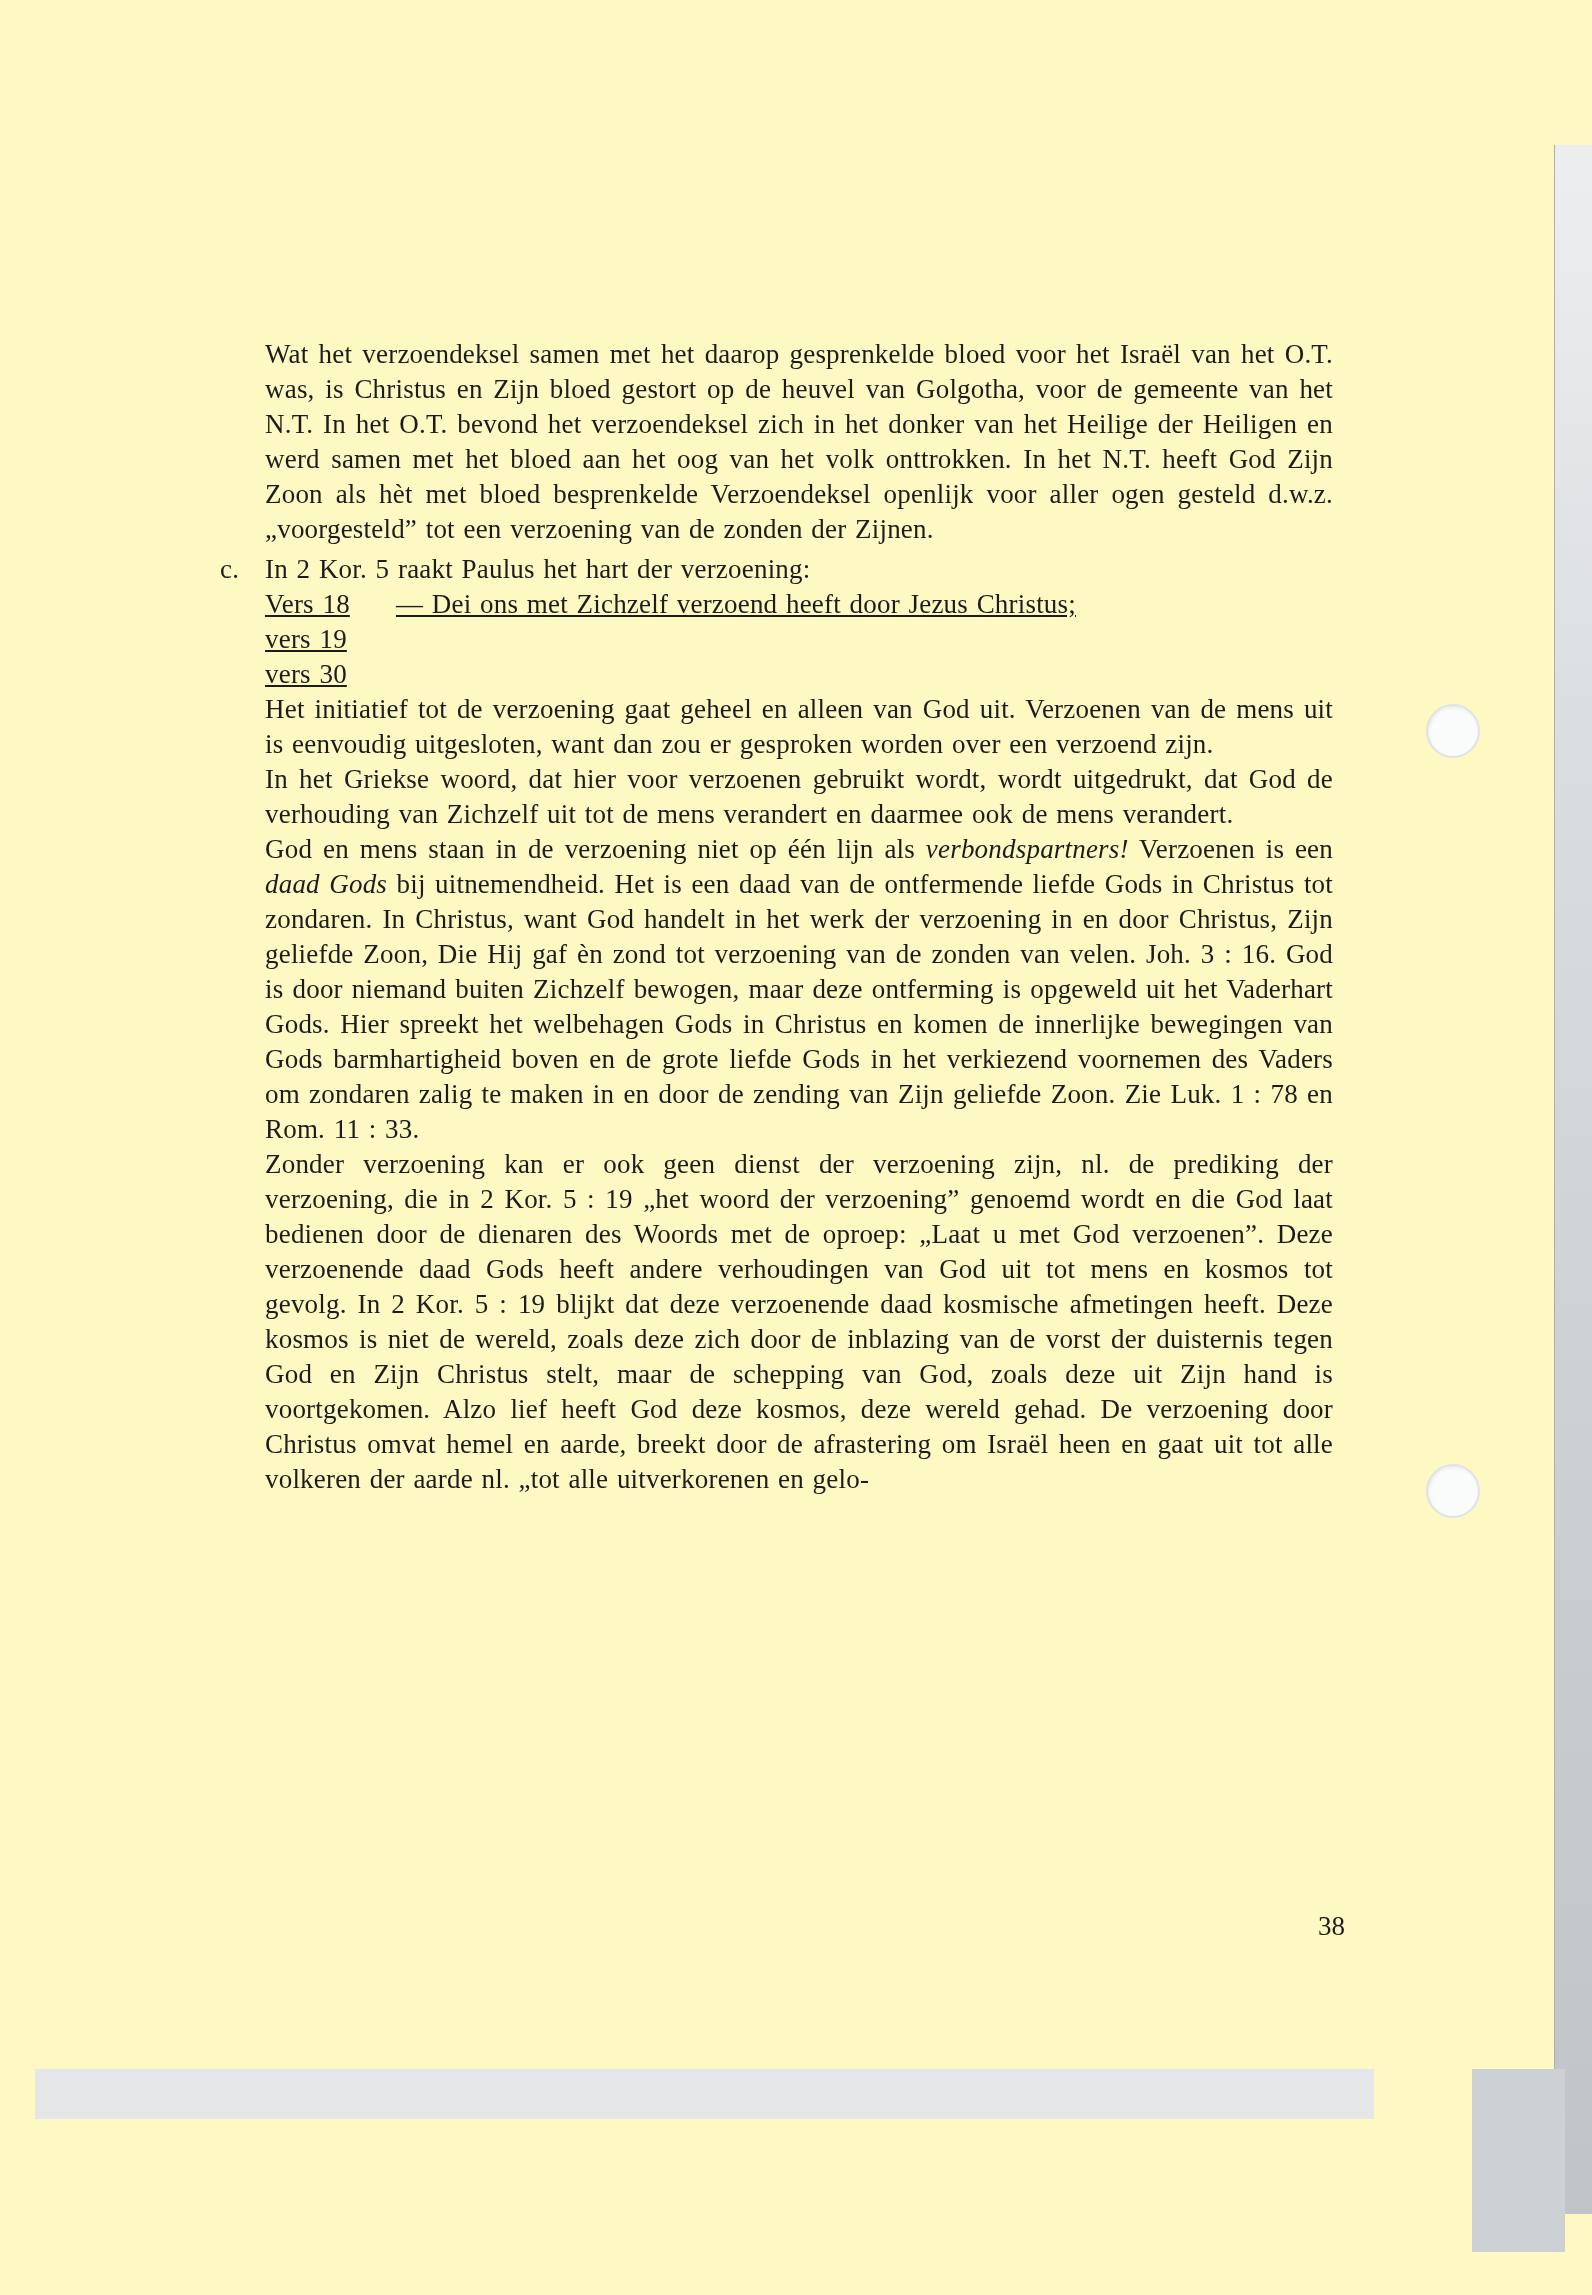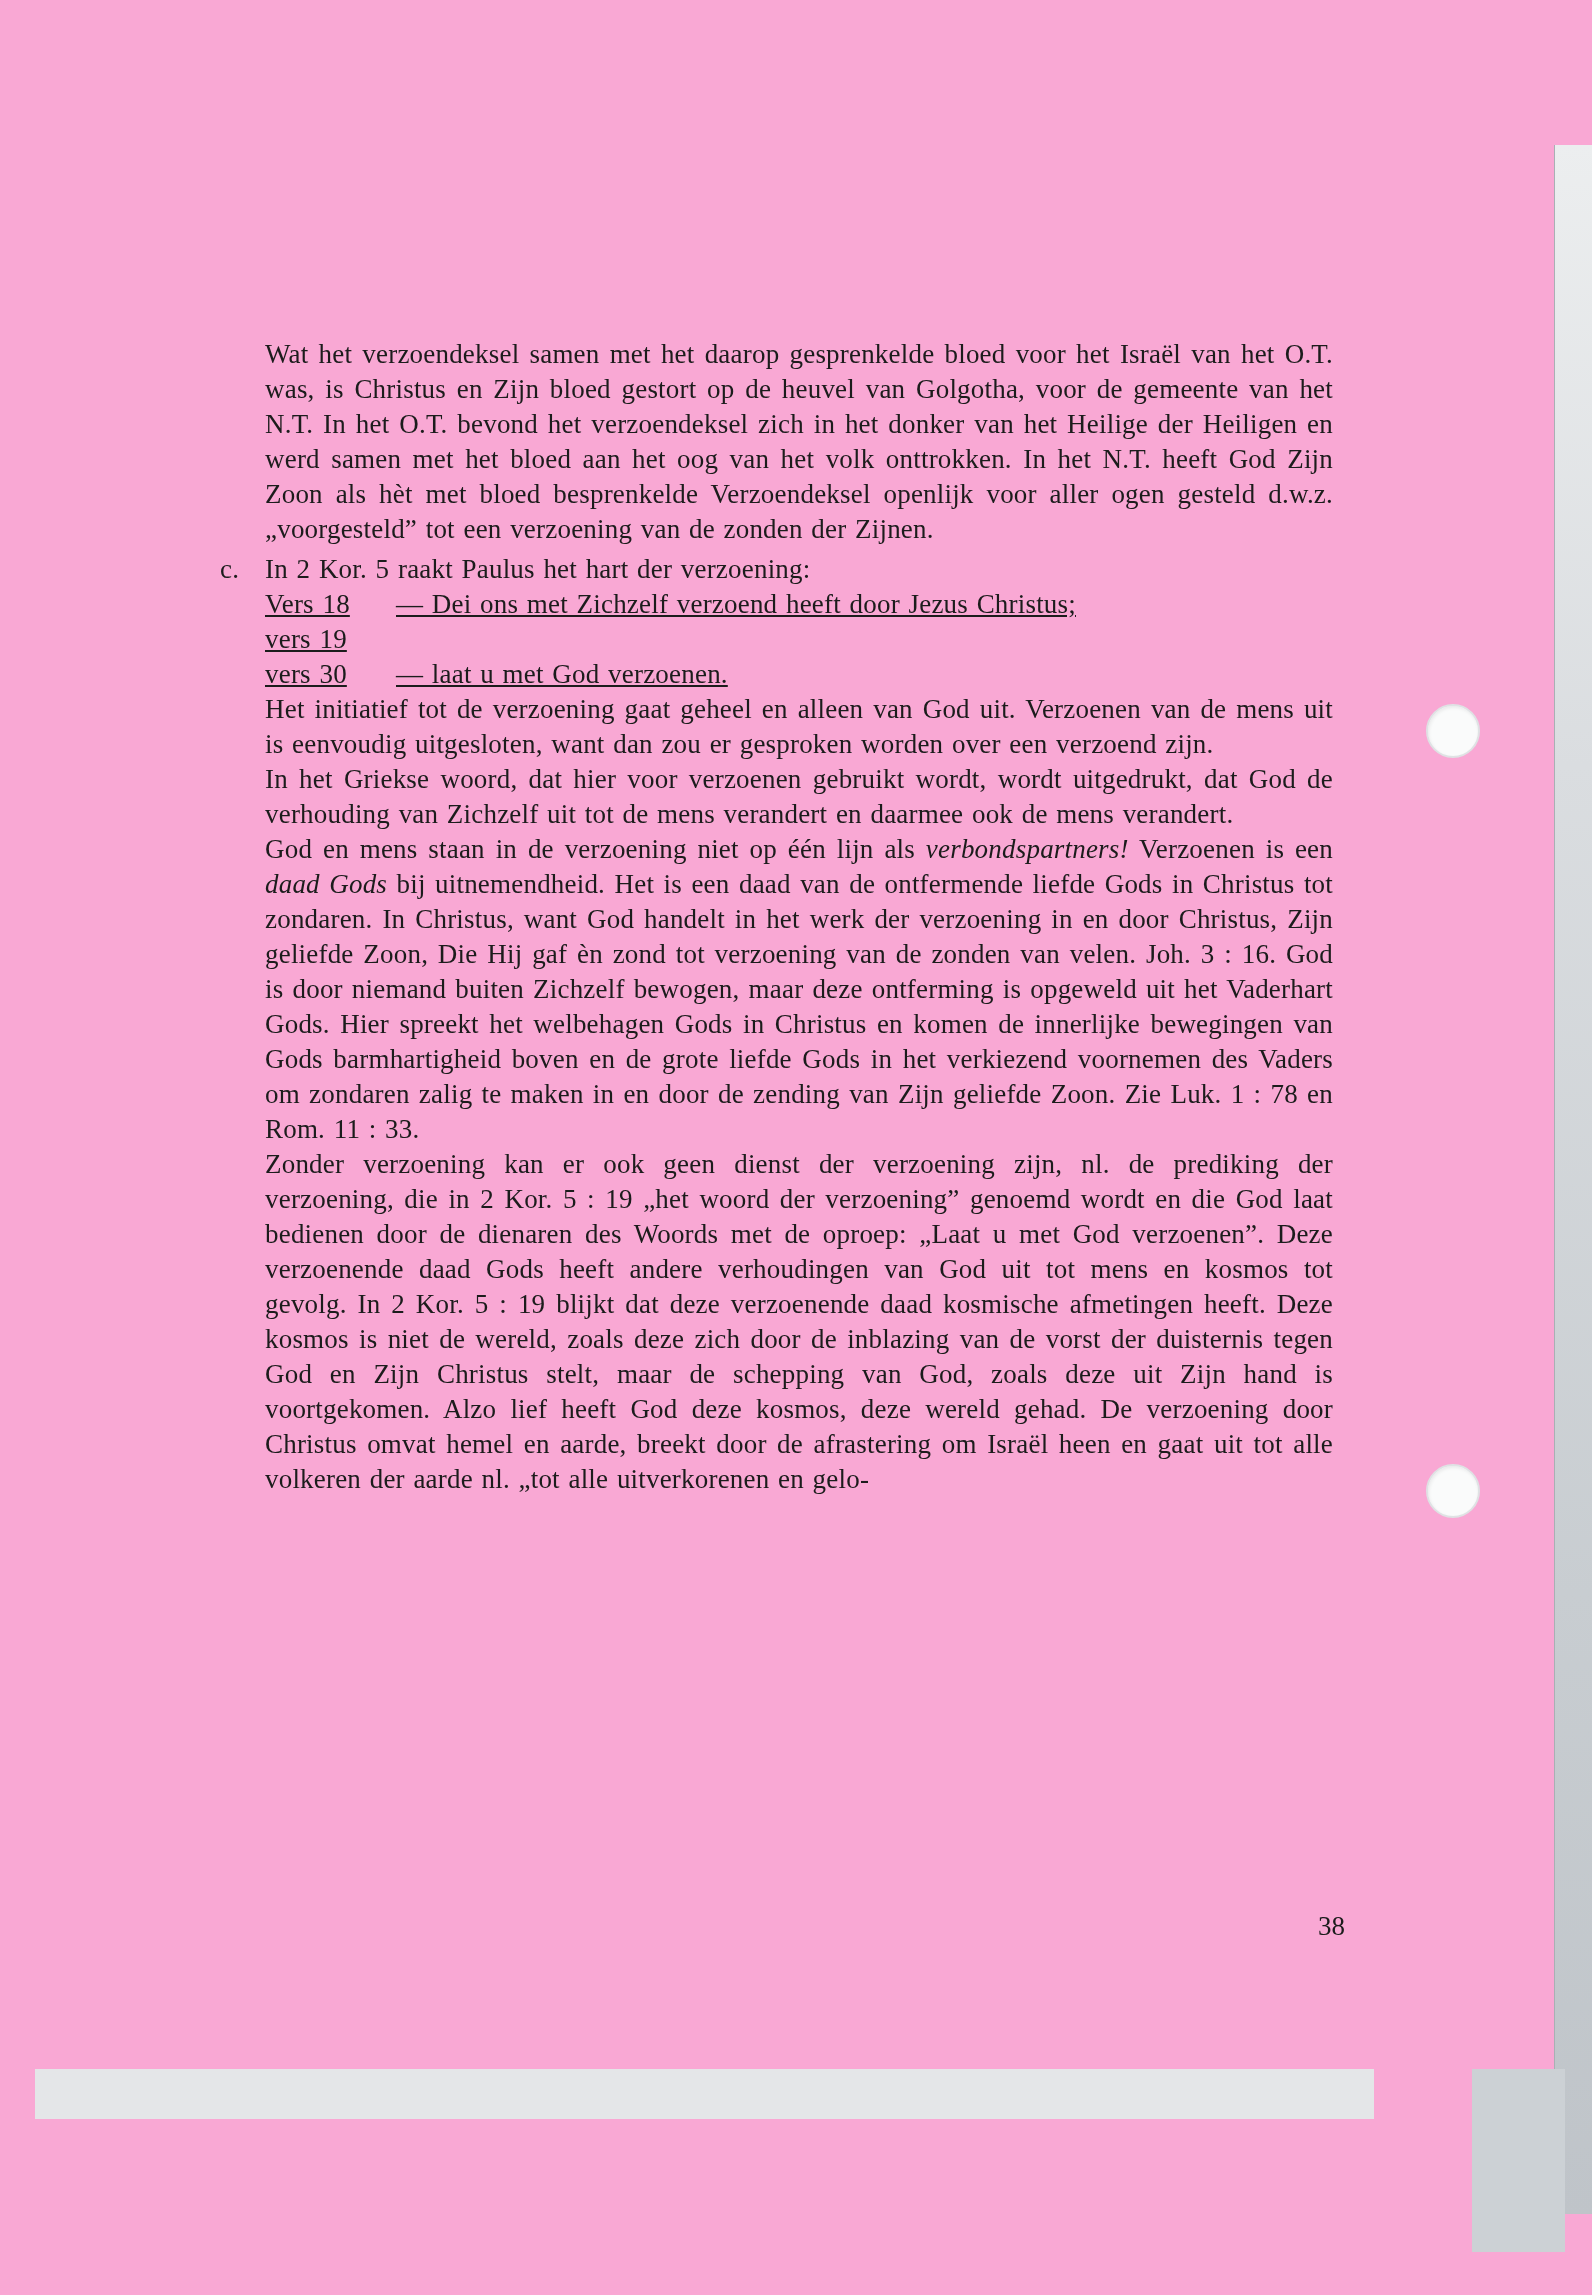--- a/index.html
+++ b/index.html
@@ -11,21 +11,21 @@
     height: 2295px;
     position: relative;
     background: #ffffff;
     font-family: "Liberation Serif", "DejaVu Serif", serif;
     color: #1c1c1c;
     overflow: hidden;
   }
   .scan-page {
     position: absolute;
     inset: 0;
-    background: #f9a8d4;
+    background: #fef9c3;
     padding-left: 24px;
   }
   
   .text-block {
     position: absolute;
     left: 265px;
     top: 337px;
     width: 1068px;
     font-size: 27px;
     line-height: 35px;
@@ -117,21 +117,20 @@
 
         <div class="verse">
           <span class="verse-label">Vers 18</span>
           <span class="verse-text">— Dei ons met Zichzelf verzoend heeft door Jezus Christus;</span>
         </div>
         <div class="verse">
           <span class="verse-label">vers 19</span>
         </div>
         <div class="verse">
           <span class="verse-label">vers 30</span>
-          <span class="verse-text">— laat u met God verzoenen.</span>
         </div>
 
         <p>Het initiatief tot de verzoening gaat geheel en alleen van God uit. Verzoenen van de mens uit is eenvoudig uitgesloten, want dan zou er gesproken worden over een verzoend zijn.</p>
         <p>In het Griekse woord, dat hier voor verzoenen gebruikt wordt, wordt uitgedrukt, dat God de verhouding van Zichzelf uit tot de mens verandert en daarmee ook de mens verandert.</p>
         <p><span>God en mens staan in de verzoening niet op één lijn als </span><i>verbondspartners!</i><span> Verzoenen is een </span><i>daad Gods</i><span> bij uitnemendheid. Het is een daad van de ontfermende liefde Gods in Christus tot zondaren. In Christus, want God handelt in het werk der verzoening in en door Christus, Zijn geliefde Zoon, Die Hij gaf èn zond tot verzoening van de zonden van velen. Joh. 3 : 16. God is door niemand buiten Zichzelf bewogen, maar deze ontferming is opgeweld uit het Vaderhart Gods. Hier spreekt het welbehagen Gods in Christus en komen de innerlijke bewegingen van Gods barmhartigheid boven en de grote liefde Gods in het verkiezend voornemen des Vaders om zondaren zalig te maken in en door de zending van Zijn geliefde Zoon. Zie Luk. 1 : 78 en Rom. 11 : 33.</span></p>
       </div>
     </div>
 
     <p class="closing-paragraph">Zonder verzoening kan er ook geen dienst der verzoening zijn, nl. de prediking der verzoening, die in 2 Kor. 5 : 19 „het woord der verzoening” genoemd wordt en die God laat bedienen door de dienaren des Woords met de oproep: „Laat u met God verzoenen”. Deze verzoenende daad Gods heeft andere verhoudingen van God uit tot mens en kosmos tot gevolg. In 2 Kor. 5 : 19 blijkt dat deze verzoenende daad kosmische afmetingen heeft. Deze kosmos is niet de wereld, zoals deze zich door de inblazing van de vorst der duisternis tegen God en Zijn Christus stelt, maar de schepping van God, zoals deze uit Zijn hand is voortgekomen. Alzo lief heeft God deze kosmos, deze wereld gehad. De verzoening door Christus omvat hemel en aarde, breekt door de afrastering om Israël heen en gaat uit tot alle volkeren der aarde nl. „tot alle uitverkorenen en gelo-</p>
 

